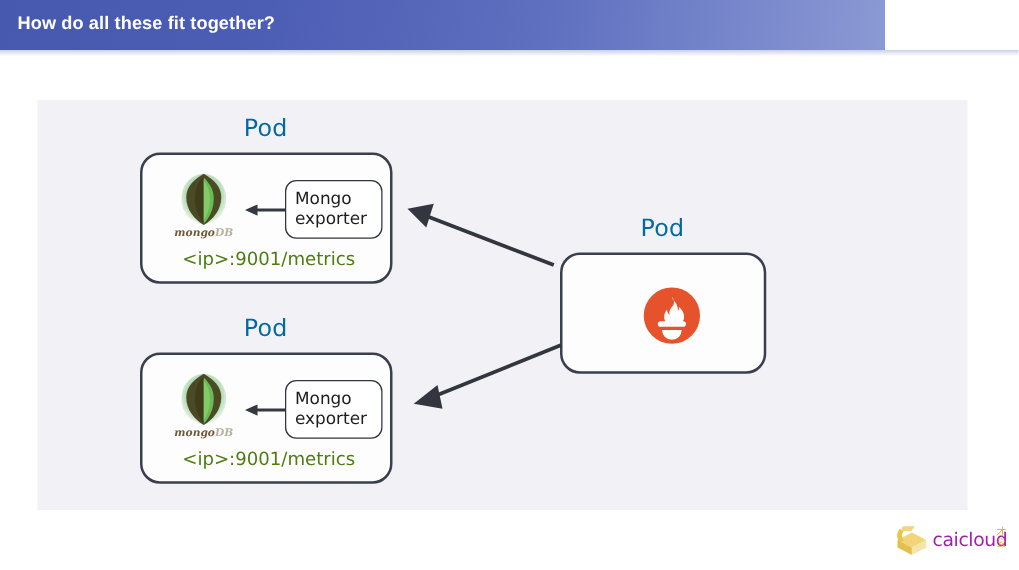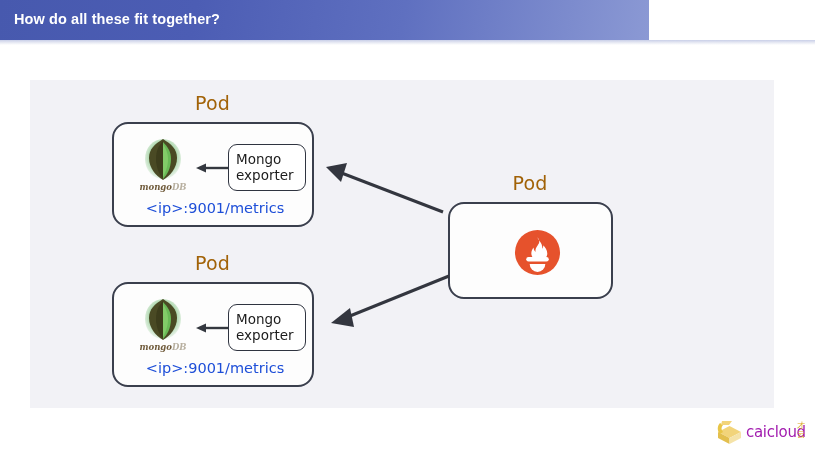--- a/index.html
+++ b/index.html
@@ -16,21 +16,21 @@
     width: 815px;
     height: 456px;
     background: #ffffff;
     overflow: hidden;
   }
 
   
   #header-bar {
     position: absolute;
     left: 0; top: 0;
-    width: 649px;
+    width: 708px;
     height: 40px;
     background: linear-gradient(100deg, #4759ae 0%, #4c5db4 30%, #5f70c0 62%, #8b99d4 100%);
   }
   #header-title {
     position: absolute;
     left: 14px;
     top: 11px;
     color: #ffffff;
     font-size: 14.5px;
     font-weight: bold;
@@ -59,21 +59,21 @@
   .pod-group {
     position: absolute;
   }
   .pod-label {
     position: absolute;
     left: 0;
     top: 0;
     width: 100%;
     text-align: center;
     font-size: 19px;
-    color: #a16207;
+    color: #0369a1;
     font-family: "DejaVu Sans", sans-serif;
     letter-spacing: 0.2px;
   }
   .pod-box {
     position: absolute;
     background: #fdfdfd;
     border: 2px solid #3a3f4d;
     border-radius: 16px;
     box-sizing: border-box;
   }
@@ -159,21 +159,21 @@
 
   
   .metrics-url {
     position: absolute;
     left: 0;
     top: 76px;
     width: 202px;
     text-align: center;
     font-family: "DejaVu Sans", sans-serif;
     font-size: 14.5px;
-    color: #1d4ed8;
+    color: #4d7c0f;
     white-space: nowrap;
   }
 
   
   .prom-logo {
     position: absolute;
     left: 64px;
     top: 25px;
     width: 47px;
     height: 47px;

